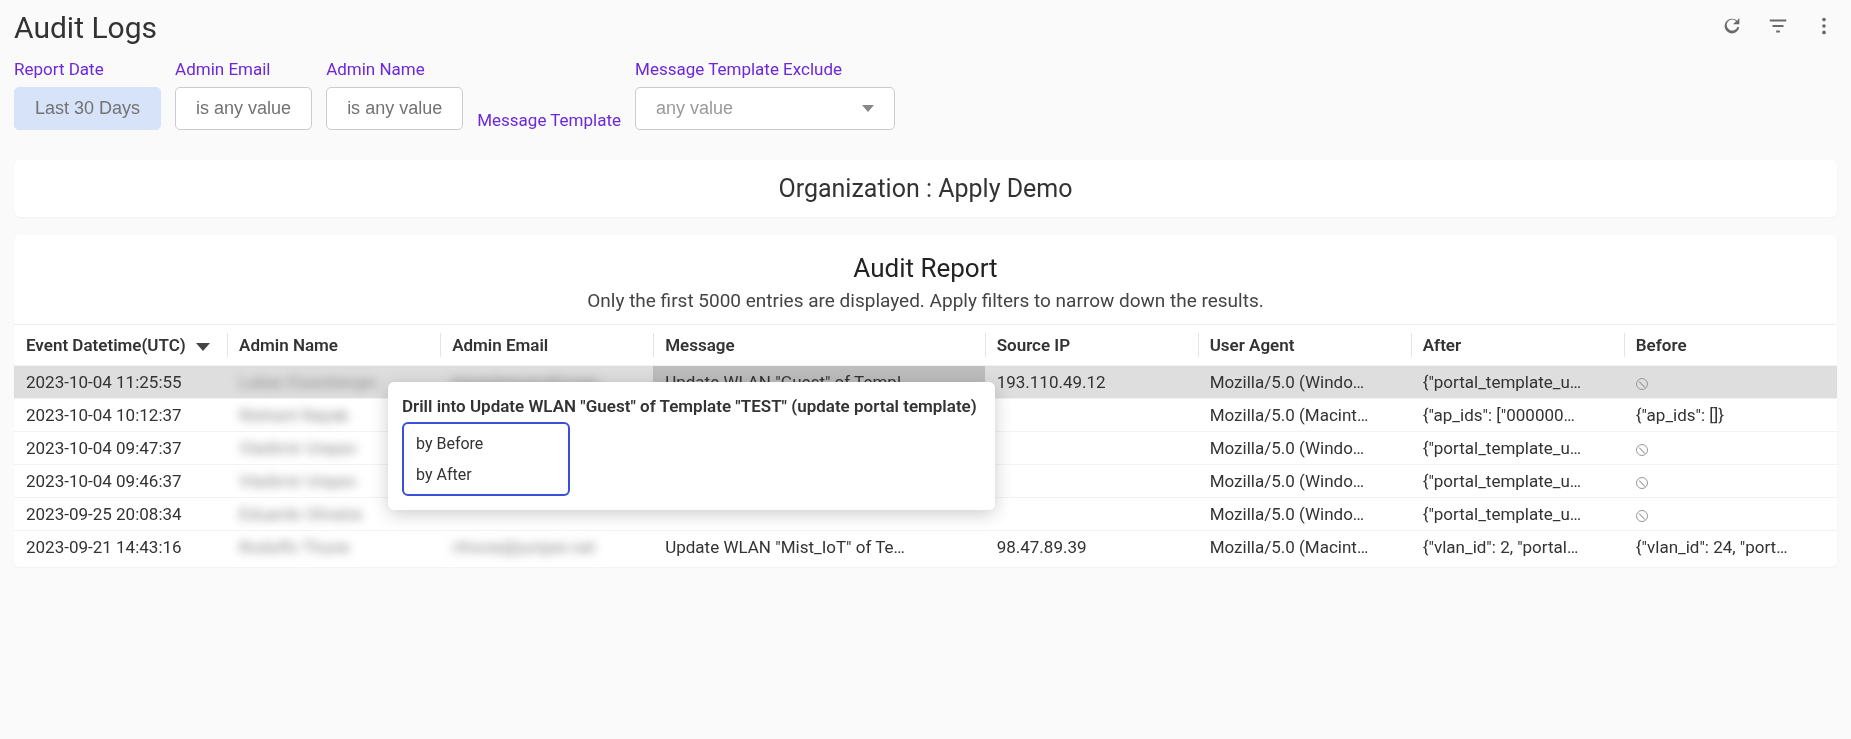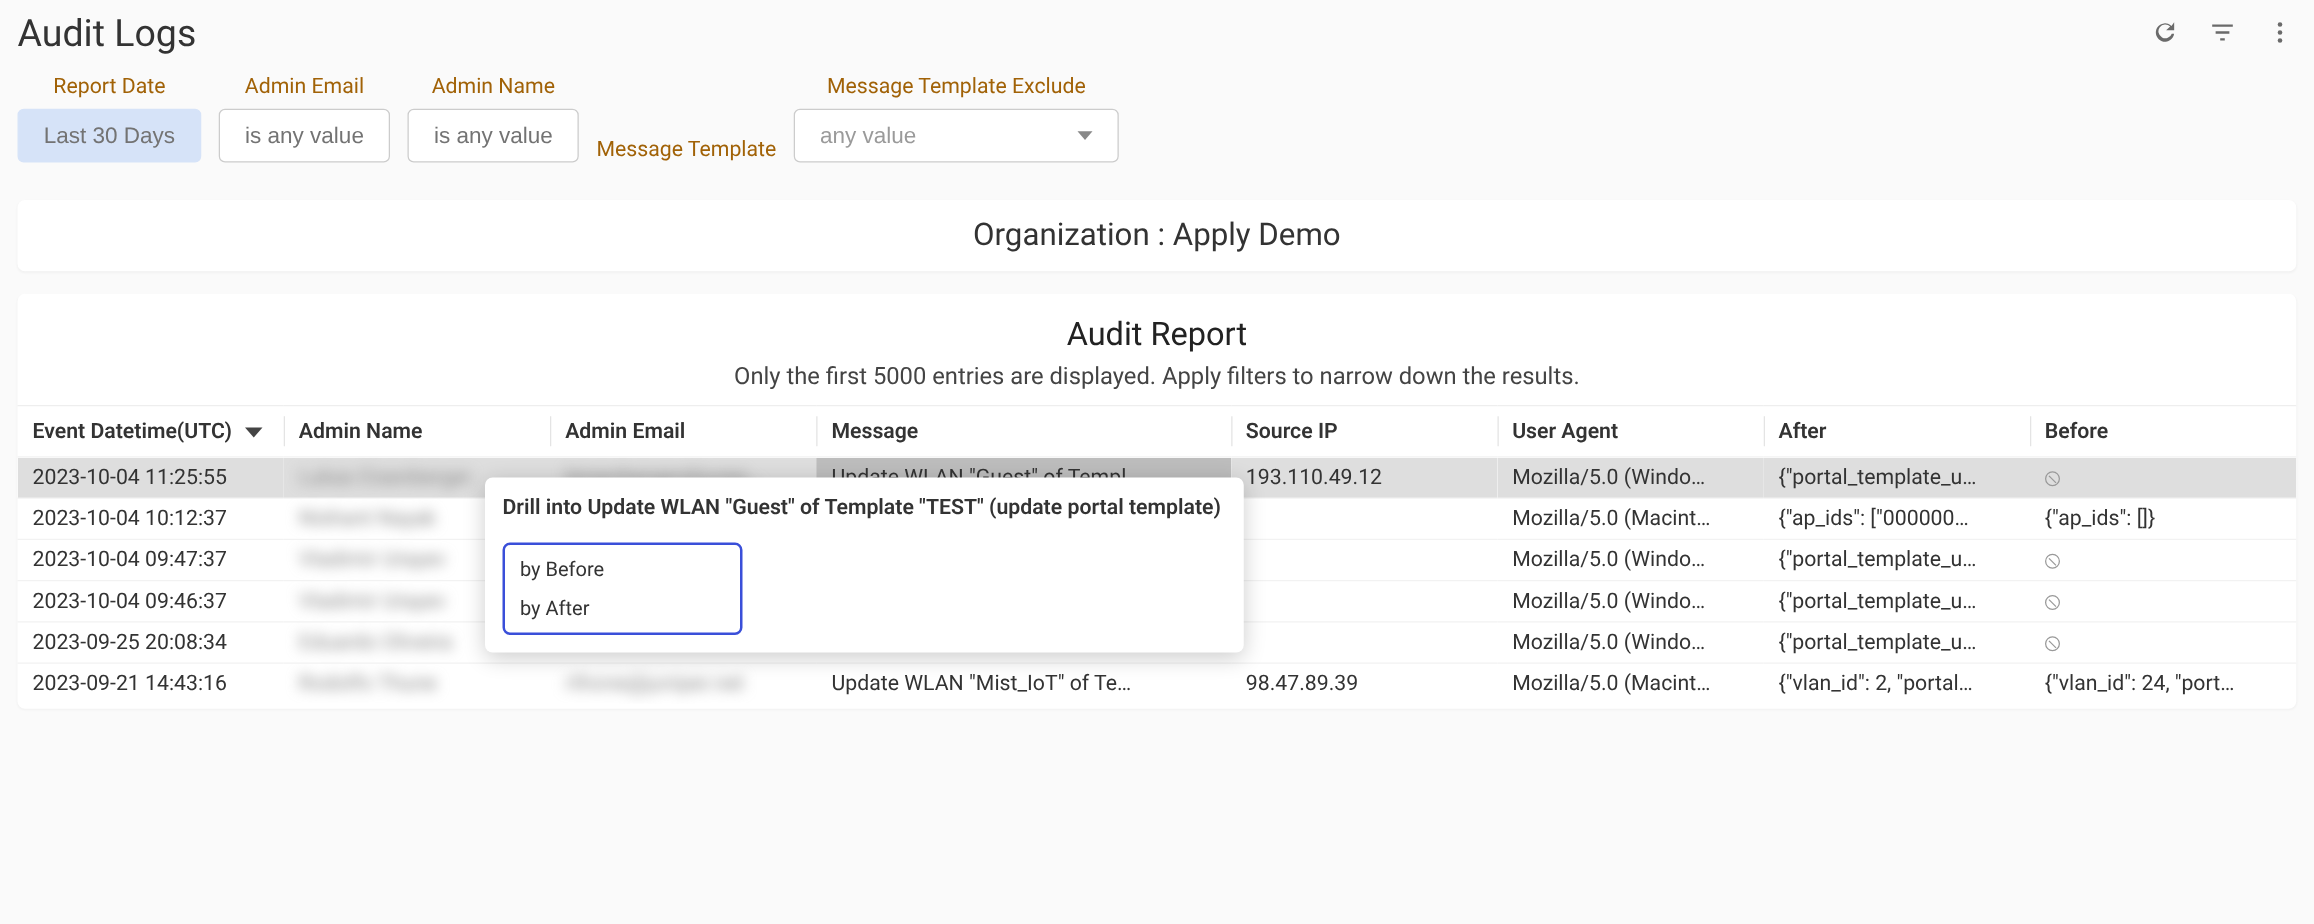--- a/index.html
+++ b/index.html
@@ -29,21 +29,21 @@
     }
     .header-icons svg { width: 22px; height: 22px; fill: currentColor; cursor: pointer; }
     .filters {
       display: flex;
       gap: 14px;
       padding: 4px 14px 12px 14px;
       align-items: flex-end;
       flex-wrap: wrap;
     }
     .filter-col { display: flex; flex-direction: column; gap: 8px; }
-    .filter-label { font-size: 17px; color: #a16207; text-align: center; }
+    .filter-label { font-size: 17px; color: #6d28d9; }
     .pill {
       border: 1px solid #ccc;
       border-radius: 5px;
       padding: 10px 20px;
       background: #fff;
       font-size: 18px;
       color: #737373;
       cursor: pointer;
       white-space: nowrap;
     }
@@ -164,22 +164,22 @@
       font-size: 17px;
       color: #333;
       font-weight: 600;
       margin-bottom: 4px;
       white-space: nowrap;
     }
     .drill-options {
       border: 2px solid #3a4fd9;
       border-radius: 6px;
       padding: 4px 0;
-      margin-top: 18px;
-      width: 192px;
+      margin-top: 6px;
+      width: 168px;
     }
     .drill-option {
       padding: 6px 12px;
       font-size: 16px;
       cursor: pointer;
     }
   </style>
 </head>
 <body>
 

